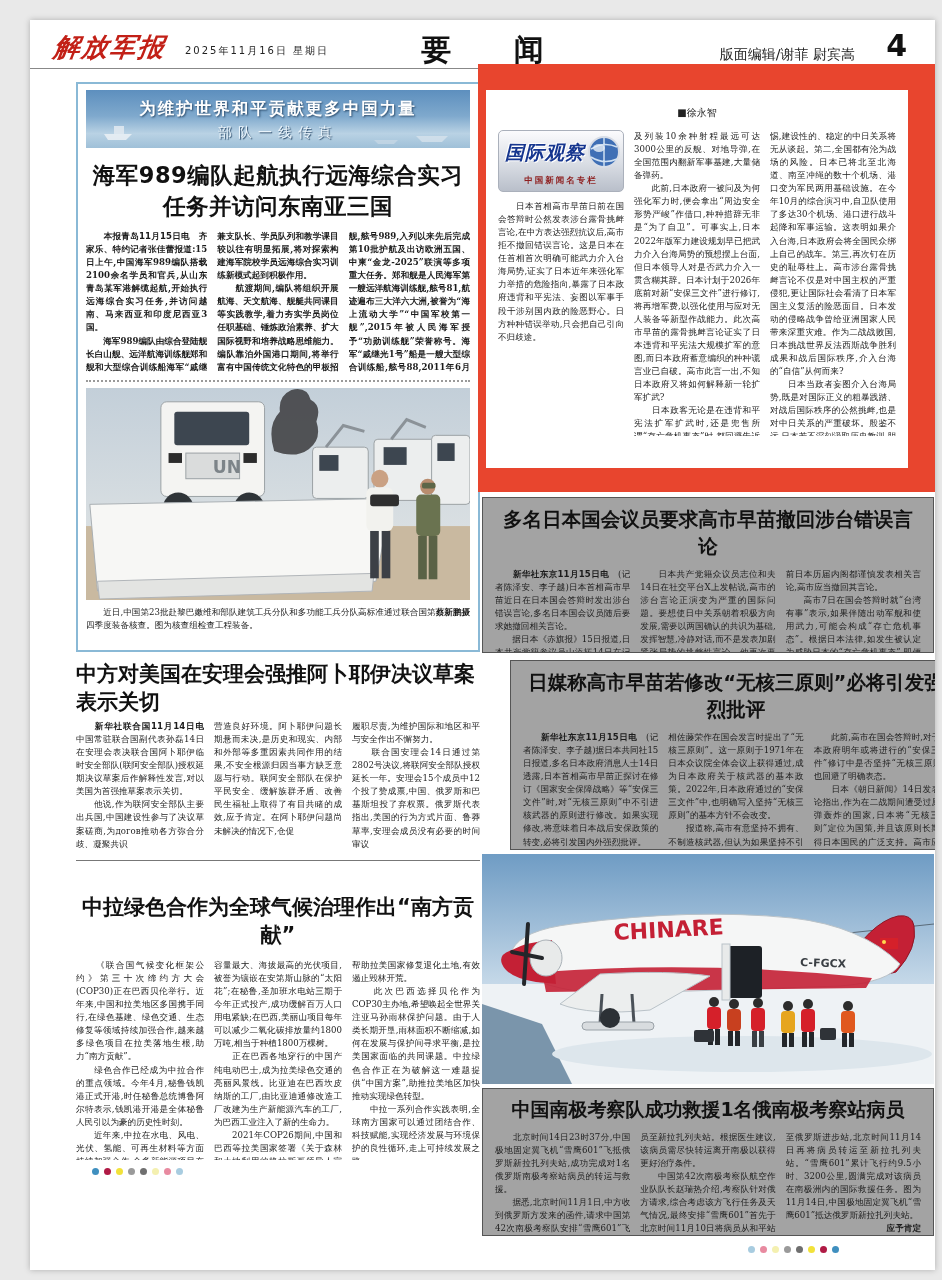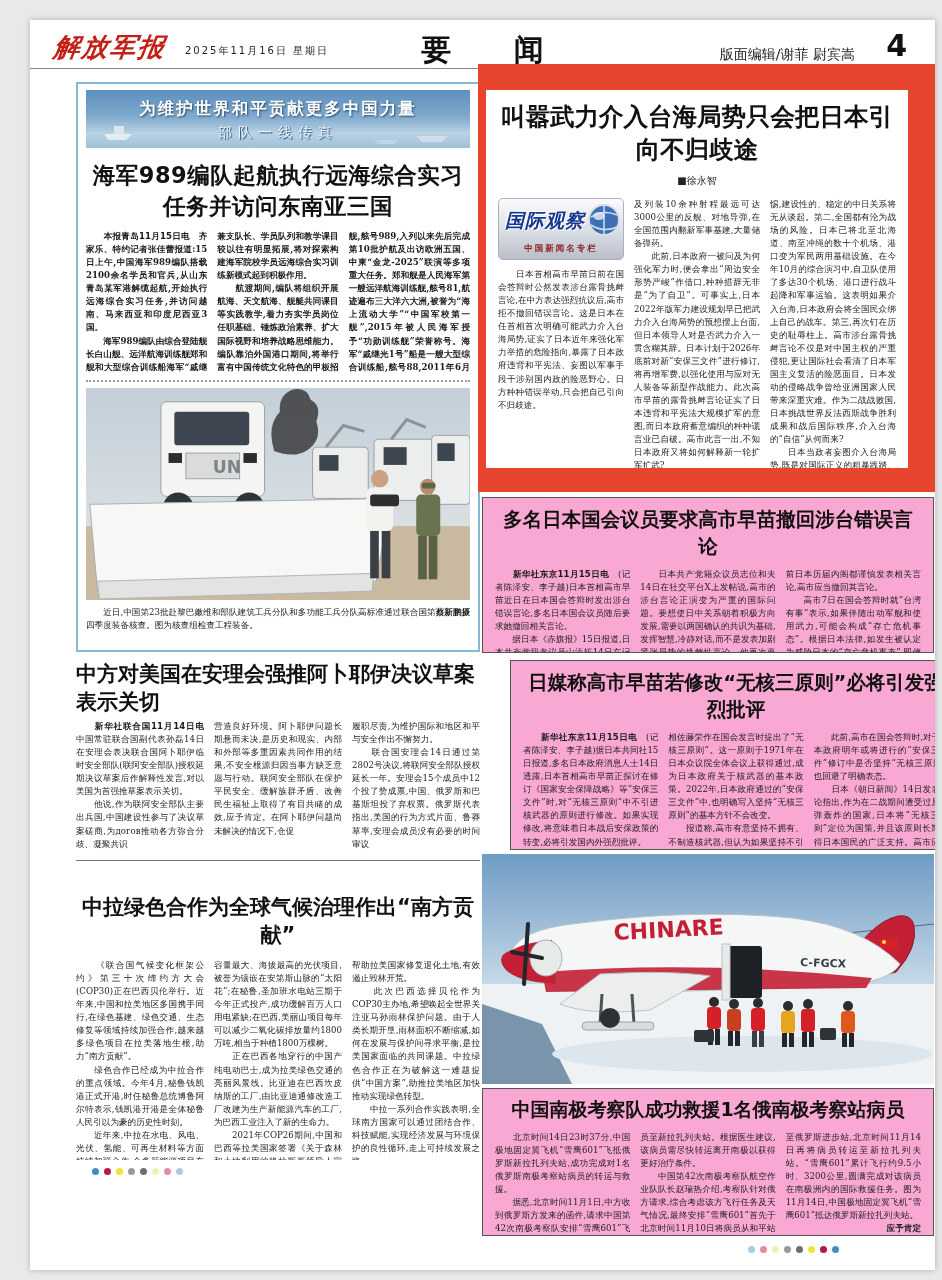--- a/index.html
+++ b/index.html
@@ -37,21 +37,21 @@
   
   .redbox { position:absolute; left:448px; top:44px; width:460px; height:428px; border-style:solid; border-color:#e8452e; border-width:26px 30px 24px 8px; background:#fff; padding:8px 12px 6px 12px; overflow:hidden; }
   .red-headline { text-align:center; font-size:24.5px; font-weight:bold; color:#111; margin-top:2px; }
   .red-byline { text-align:center; font-size:10px; color:#222; margin:8px 0 10px 0; font-family:"DejaVu Serif","Liberation Serif",serif; }
   .badge { width:126px; height:62px; background:linear-gradient(180deg,#fbfbfd 0%,#d9dde4 55%,#b9bfca 100%); border:1px solid #aab0bb; border-radius:5px; position:relative; margin-bottom:8px; overflow:hidden; }
   .badge-title { position:absolute; left:6px; top:7px; font-size:19px; font-weight:bold; font-style:italic; color:#16368f; letter-spacing:1px; text-shadow:1px 1px 0 #fff, -1px -1px 0 #fff; }
   .badge-sub { position:absolute; left:0; bottom:4px; width:100%; text-align:center; font-size:8.5px; font-weight:bold; color:#8e1f1f; letter-spacing:2px; }
   .badge svg { position:absolute; right:2px; top:4px; }
 
   
-  .artbox { position:absolute; background:#f9a8d4; border:1px solid #555; padding:8px 12px; overflow:hidden; }
+  .artbox { position:absolute; background:#a3a3a3; border:1px solid #555; padding:8px 12px; overflow:hidden; }
   .artbox .headline { text-align:center; font-weight:bold; color:#111; }
   .box-diet { left:452px; top:477px; width:452px; height:156px; }
   .box-diet .headline { font-size:19.5px; margin-bottom:8px; }
   .box-nuclear { left:480px; top:640px; width:452px; height:190px; }
   .box-nuclear .headline { font-size:19.5px; margin-bottom:8px; }
   .box-antarctic { left:452px; top:1068px; width:452px; height:148px; }
   .box-antarctic .headline { font-size:19px; margin-bottom:8px; }
 
   
   .art-unsc { position:absolute; left:46px; top:640px; width:404px; height:194px; overflow:hidden; }
@@ -158,21 +158,20 @@
         <rect x="357" y="150" width="9" height="44" fill="#5a6246"></rect>
       </g>
     </svg>
     <div class="caption">
       <span class="credit-inline">蔡新鹏摄</span>
       <span>　　近日,中国第23批赴黎巴嫩维和部队建筑工兵分队和多功能工兵分队高标准通过联合国第四季度装备核查。图为核查组检查工程装备。</span>
     </div>
   </div>
 
   <div class="redbox">
-    <div class="red-headline">叫嚣武力介入台海局势只会把日本引向不归歧途</div>
     <div class="red-byline">■徐永智</div>
     <div class="cols" style="height:306px;">
       <div class="col" style="white-space:normal;">
         <div class="badge">
           <div class="badge-title">国际观察</div>
           <svg width="34" height="34" viewBox="0 0 34 34">
             <circle cx="17" cy="17" r="15" fill="#3f6fb5" stroke="#d8dde6" stroke-width="2"></circle>
             <path d="M4 14 q13 -8 26 -2 M4 22 q13 8 26 2 M17 2 v30" stroke="#cfe0f2" stroke-width="1.5" fill="none"></path>
             <ellipse cx="12" cy="13" rx="6" ry="4" fill="#e8f0f8" opacity="0.8"></ellipse>
           </svg>

